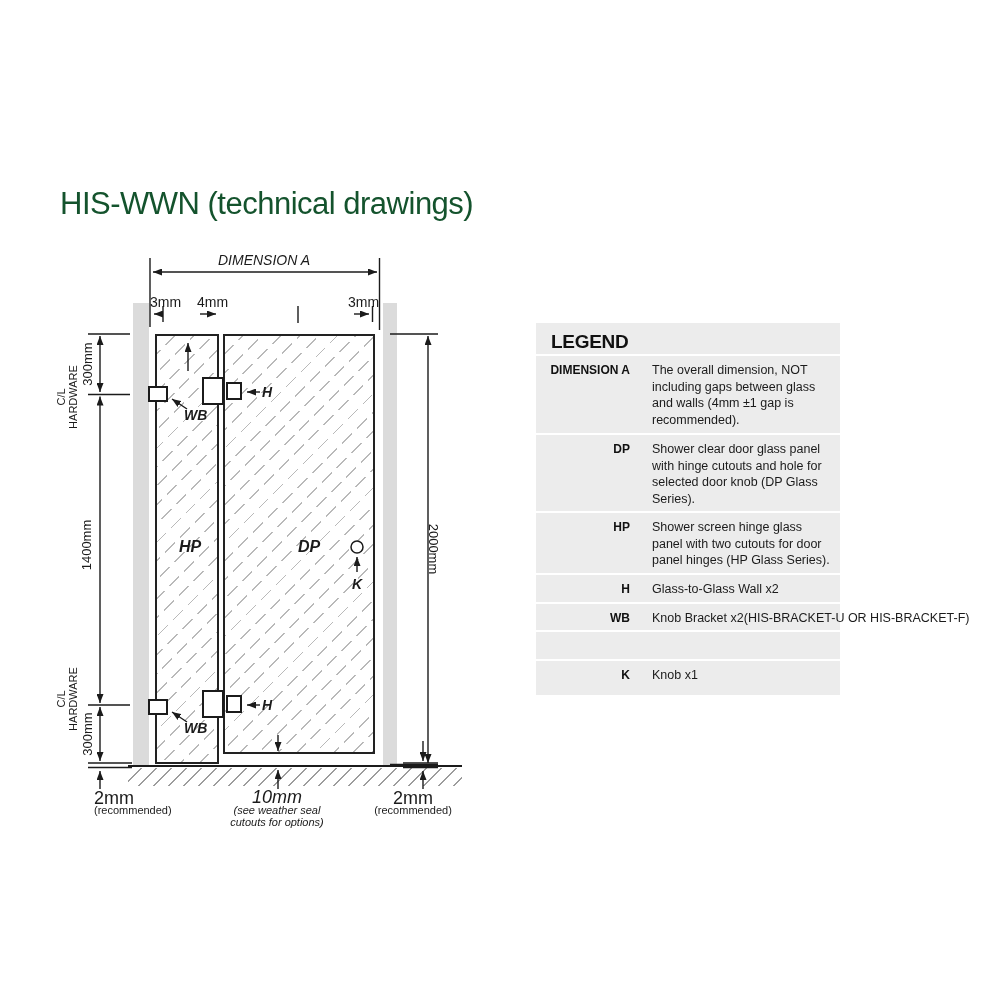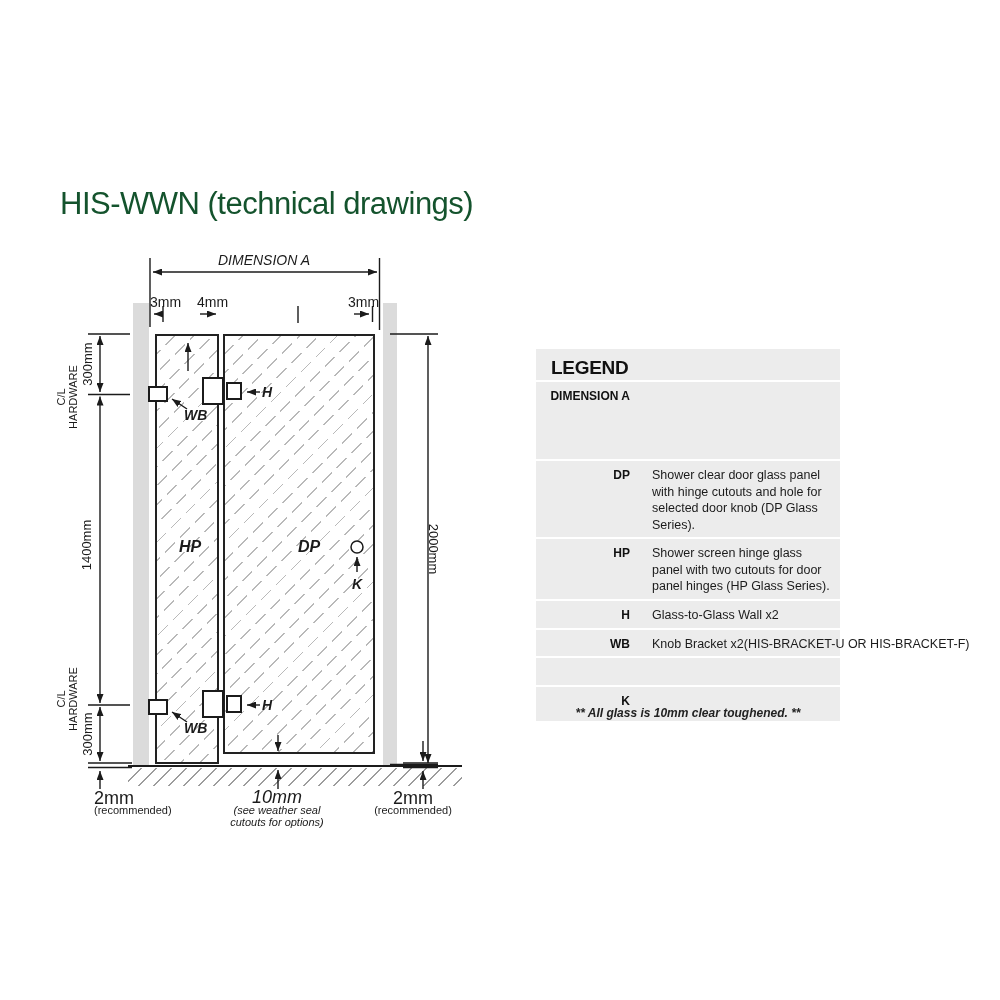--- a/index.html
+++ b/index.html
@@ -33,21 +33,21 @@
   .rot{width:100px;height:18px;line-height:18px;text-align:center;font-size:13px;
        transform:rotate(-90deg);}
   .rot-cw{transform:rotate(90deg);}
   .clhw{width:100px;height:24px;line-height:12px;text-align:center;font-size:11px;
         transform:rotate(-90deg);}
   .note{font-size:11px;line-height:12px;}
   .ctr{text-align:center;}
   .bigv{font-size:18px;}
 
   
-  .legend{left:536px;top:349px;width:304px;background:#ececec;}
+  .legend{left:536px;top:323px;width:304px;background:#ececec;}
   .lg-header{padding:8px 0 4px 15px;font-size:19px;font-weight:bold;letter-spacing:-0.3px;height:19px;color:#111;}
   .lg-row{display:grid;grid-template-columns:92px 180px;column-gap:22px;
           padding:6px 0 4px 2px;border-top:2px solid #fff;box-sizing:border-box;}
   .lg-term{font-size:12px;font-weight:bold;text-align:right;white-space:nowrap;line-height:16px;color:#111;}
   .lg-desc{font-size:12.5px;line-height:16.5px;}
   .lg-row.r0{min-height:79px;}
   .lg-row.r1{min-height:77px;}
   .lg-row.r2{min-height:62px;}
   .lg-row.r3{min-height:28px;}
   .lg-row.r4{min-height:28px;}
@@ -165,20 +165,21 @@
     <div>(see weather seal</div>
     <div>cutouts for options)</div>
   </div>
   <div class="abs bigv ctr" style="left:383px;top:788px;width:60px;">2mm</div>
   <div class="abs note ctr" style="left:368px;top:804px;width:90px;">(recommended)</div>
 
   <div class="abs legend">
     <div class="lg-header">LEGEND</div>
     <div class="lg-row r0">
       <div class="lg-term">DIMENSION A</div>
+      <div class="lg-desc">The overall dimension, NOT including gaps between glass and walls (4mm ±1 gap is recommended).</div>
     </div>
     <div class="lg-row r1">
       <div class="lg-term">DP</div>
       <div class="lg-desc">Shower clear door glass panel with hinge cutouts and hole for selected door knob (DP Glass Series).</div>
     </div>
     <div class="lg-row r2">
       <div class="lg-term">HP</div>
       <div class="lg-desc">Shower screen hinge glass panel with two cutouts for door panel hinges (HP Glass Series).</div>
     </div>
     <div class="lg-row r3">
@@ -188,17 +189,17 @@
     <div class="lg-row r4">
       <div class="lg-term">WB</div>
       <div class="lg-desc">Knob Bracket x2(HIS-BRACKET-U OR HIS-BRACKET-F)</div>
     </div>
     <div class="lg-row r5">
       <div class="lg-term"></div>
       <div class="lg-desc"></div>
     </div>
     <div class="lg-row r6">
       <div class="lg-term">K</div>
-    </div>
-  </div>
-  <div class="abs footnote">** All glass is 10mm clear toughened. **</div>
+      <div class="lg-desc">Knob x1</div>
+    </div>
+  </div>
 
 </div>
 
 </body></html>

